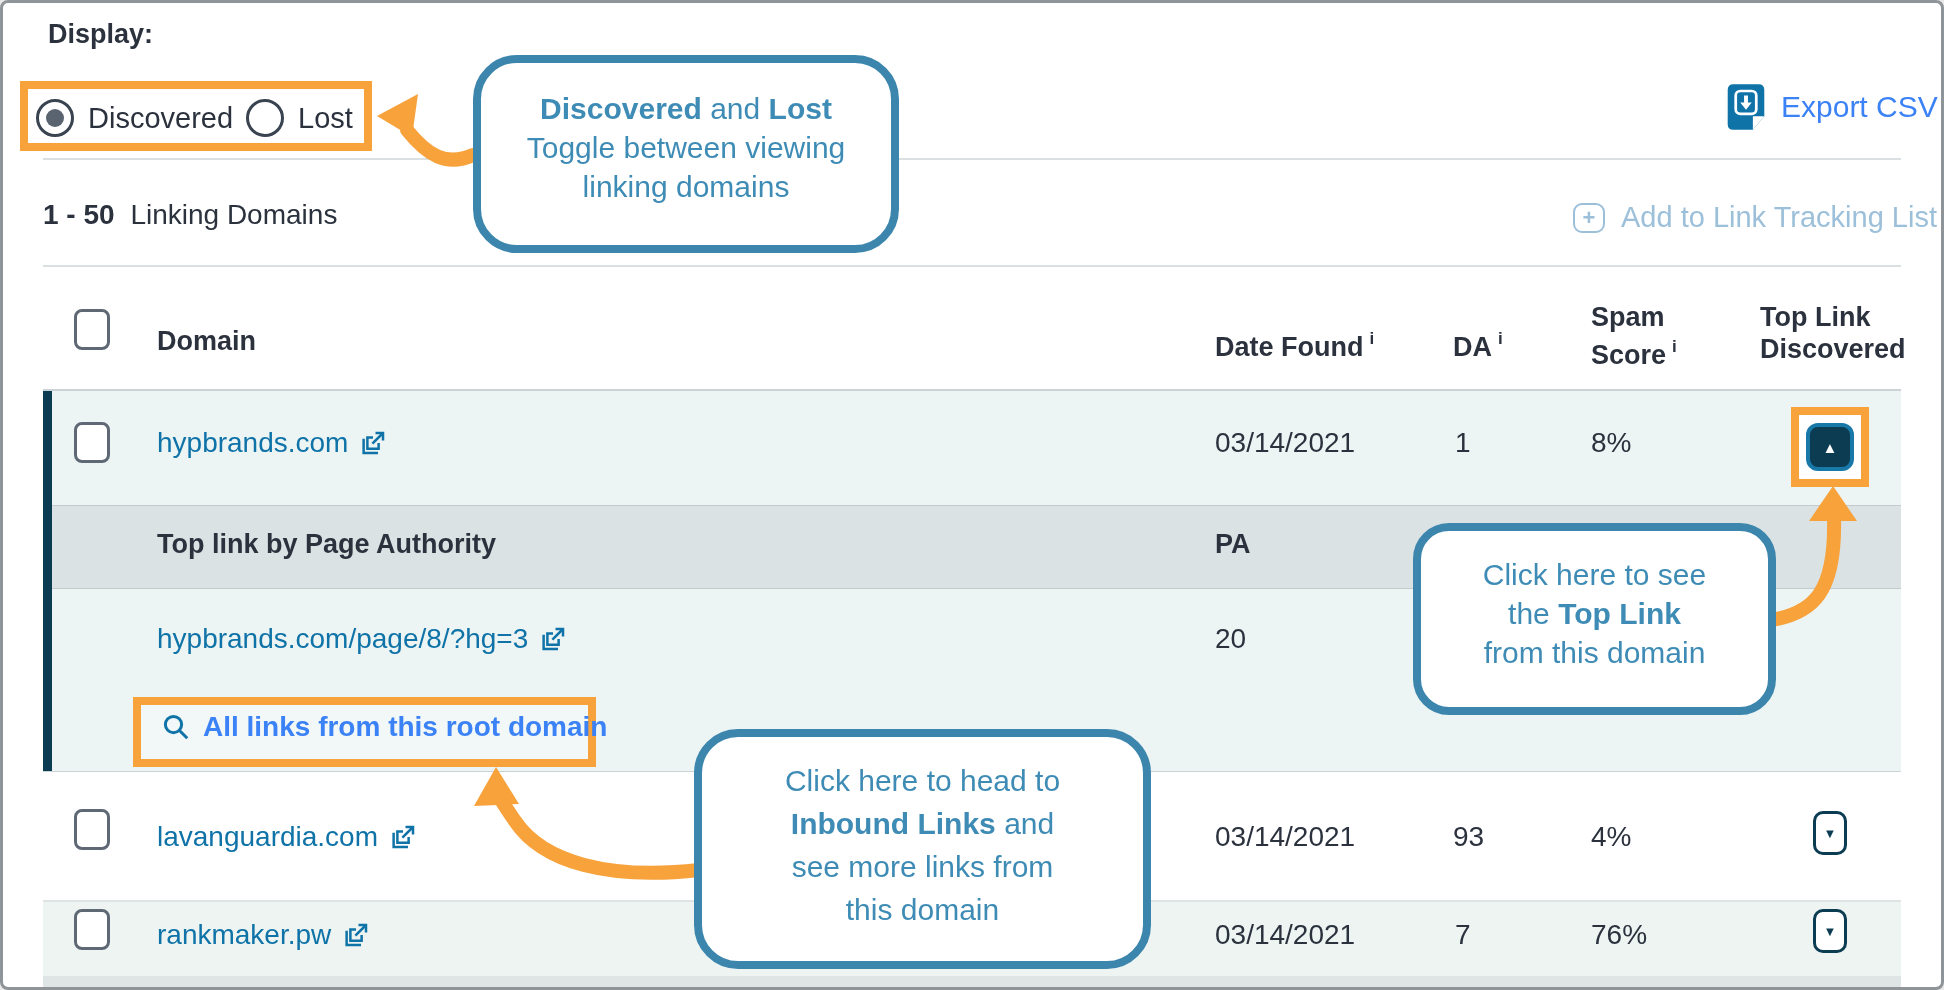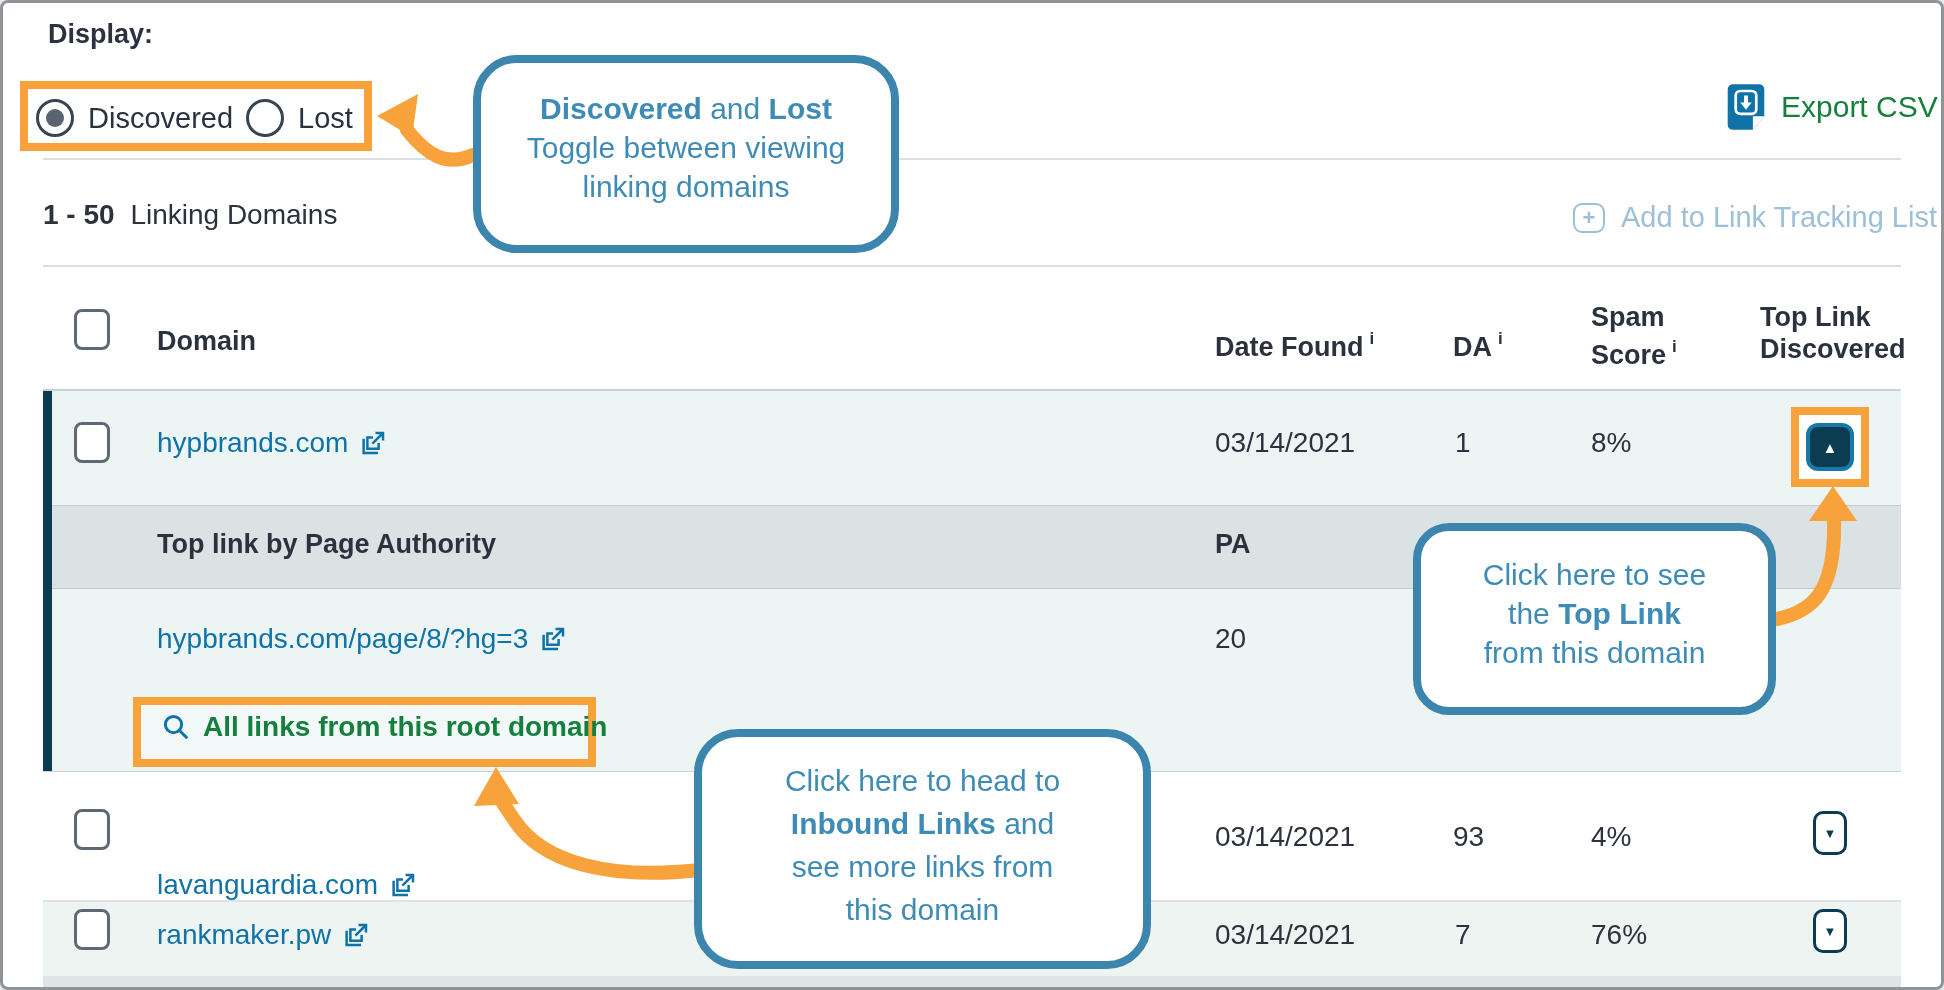--- a/index.html
+++ b/index.html
@@ -9,21 +9,21 @@
     background:#e8e8e8;
   }
   .frame{
     position:absolute;left:0;top:0;width:1938px;height:984px;
     background:#ffffff;border:3px solid #8f9499;border-radius:8px;
     overflow:hidden;
   }
   .abs{position:absolute;}
   .dark{color:#2b323e;}
   .bold{font-weight:bold;}
-  .link{color:#15803d;}
+  .link{color:#3b82f6;}
   .divider{position:absolute;left:40px;width:1858px;height:0;border-top:2px solid #dbe0e2;}
   
   .radio-outer{width:32px;height:32px;border:3px solid #3a4350;border-radius:50%;background:#fff;display:flex;align-items:center;justify-content:center;}
   .radio-dot{width:18px;height:18px;border-radius:50%;background:#5a6370;}
   
   .checkbox{width:30px;height:35px;background:#fff;border:3px solid #5f6875;border-radius:8px;}
   
   .hl{position:absolute;border:8px solid #f7a23b;z-index:10;box-sizing:border-box;}
   
   .bubble{
@@ -162,21 +162,21 @@
         <circle cx="10" cy="10" r="6.5"></circle>
         <line x1="15" y1="15" x2="21" y2="21"></line>
       </svg>
     </span>
     <span class="bold link" style="font-size:28px;">All links from this root domain</span>
   </div>
 
   <div class="abs" style="left:40px;top:768px;width:1858px;border-top:1px solid #ccd3d6;"></div>
 
   <div class="abs checkbox" style="left:71px;top:806px;"></div>
-  <div class="abs linkrow" style="left:154px;top:818px;margin-top:48px;">
+  <div class="abs linkrow" style="left:154px;top:818px;">
     <span>lavanguardia.com</span>
     <span>
       <svg width="30" height="30" viewBox="0 0 24 24" fill="none" stroke="#0f73a8" stroke-width="2">
         <path d="M4.5 8.5 V20 H16"></path>
         <path d="M14 4 H20 V10"></path>
         <path d="M20 4 L11.5 12.5"></path>
         <path d="M16.5 12 V16.5 H7.5 V7.5 H12"></path>
       </svg>
     </span>
   </div>

